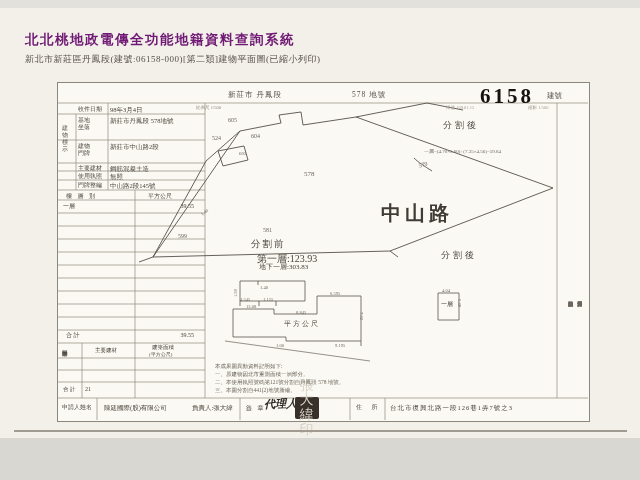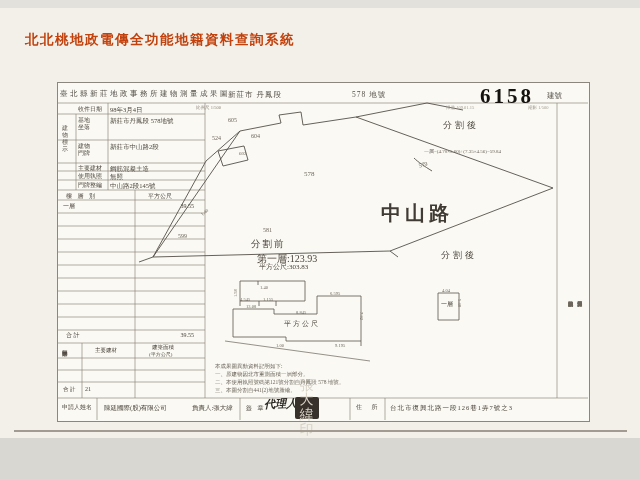--- a/index.html
+++ b/index.html
@@ -8,21 +8,21 @@
   #top-strip{position:absolute;left:0;top:0;width:640px;height:8px;background:#e3e1dc;}
   #bottom-strip{position:absolute;left:0;top:438px;width:640px;height:42px;background:#d9d7d1;}
   #bottom-edge{position:absolute;left:14px;top:430px;width:613px;height:2px;background:#a19b91;}
   #doc{position:absolute;left:57px;top:82px;width:531px;height:338px;background:#faf9f3;
        border:1px solid #8c877e;}
   svg{position:absolute;left:0;top:0;pointer-events:none;}
   .t{position:absolute;color:#4c463e;white-space:nowrap;line-height:1.15;transform-origin:0 0;
      font-family:"Liberation Serif","DejaVu Serif",serif;}
   .v{writing-mode:vertical-rl;}
   .muted{color:#6e675e;}
-  #sys-title{left:25px;top:32px;font-size:13.5px;font-weight:bold;color:#c2410c;letter-spacing:1.5px;}
+  #sys-title{left:25px;top:32px;font-size:13.5px;font-weight:bold;color:#701a75;letter-spacing:1.5px;}
   #sub-title{left:25px;top:54px;font-size:9px;color:#5a5147;letter-spacing:.5px;}
   #query-date{left:371px;top:46px;font-size:7.5px;color:#6d5a45;}
   #doc-title{left:60px;top:90px;font-size:7.5px;color:#56504a;letter-spacing:2.5px;}
   #doc-district{left:228px;top:91px;font-size:7.5px;color:#56504a;letter-spacing:1px;}
   #doc-parcel{left:352px;top:91px;font-size:7.5px;color:#56504a;letter-spacing:1px;}
   #building-no{left:480px;top:84px;font-size:21px;font-weight:bold;color:#15120f;letter-spacing:3px;}
   #building-no-label{left:547px;top:92px;font-size:7.5px;color:#56504a;}
   #scan-stamp{left:446px;top:105px;font-size:4.5px;color:#a29c92;}
   #microfilm{left:528px;top:105px;font-size:4.5px;color:#a29c92;}
   #scale-note{left:196px;top:105px;font-size:4.5px;color:#8a847a;}
@@ -78,38 +78,38 @@
     <g stroke="#5a554d" stroke-width="0.8" fill="none">
       <path d="M240,281 L305,281 L305,301 L240,301 Z M258,281 L258,285"></path>
       <path d="M233,309 L274,309 L274,314 L317,314 L317,296 L361,296 L361,341 L286,341 L286,337 L233,337 Z"></path>
       <path d="M438,293 L459,293 L459,320 L438,320 Z"></path>
       <path d="M240,301 V306 M259,301 V306 M276,301 V306 M361,341 V346"></path>
       <path stroke="#7b766d" d="M225,341 L370,361"></path>
     </g>
   </svg>
 
   <div class="t" id="sys-title">北北桃地政電傳全功能地籍資料查詢系統</div>
+  <div class="t" id="sub-title">新北市新莊區丹鳳段(建號:06158-000)[第二類]建物平面圖(已縮小列印)</div>
 
-  <div class="t" id="doc-title">臺北縣新莊地政事務所建物測量成果圖</div>
   <div class="t" id="doc-district">新莊市 丹鳳段</div>
   <div class="t" id="doc-parcel">578 地號</div>
   <div class="t" id="building-no">6158</div>
   <div class="t" id="building-no-label">建號</div>
   <div class="t" id="scan-stamp">掃描 109.01.15</div>
   <div class="t" id="microfilm">縮影 1/500</div>
   <div class="t" id="scale-note">比例尺 1/500</div>
   <div class="t v" id="side-label">建物標示</div>
 
   <div class="t" id="road">中山路</div>
   <div class="t" id="after-top">分割後</div>
   <div class="t" id="formula">一層=(4.70×5.60)+(7.35×4.56)=59.84</div>
   <div class="t" id="after-right">分割後</div>
   <div class="t" id="before-split">分割前</div>
   <div class="t" id="area-first">第一層:123.93</div>
-  <div class="t" id="area-basement">平方公尺:303.83</div>
+  <div class="t" id="area-basement">地下一層:303.83</div>
   <div class="t" id="basement-label">平方公尺</div>
   <div class="t" id="first-label">一層</div>
 
   <div class="t" id="f-applicant-label">申請人姓名</div>
   <div class="t" id="f-applicant">陳廷國際(股)有限公司</div>
   <div class="t" id="f-principal">負責人:張大緯</div>
   <div class="t" id="f-sign">簽 章</div>
   <div class="t" id="f-agent">代理人</div>
   <div id="f-stamp">
     <span>張大緯印</span>

